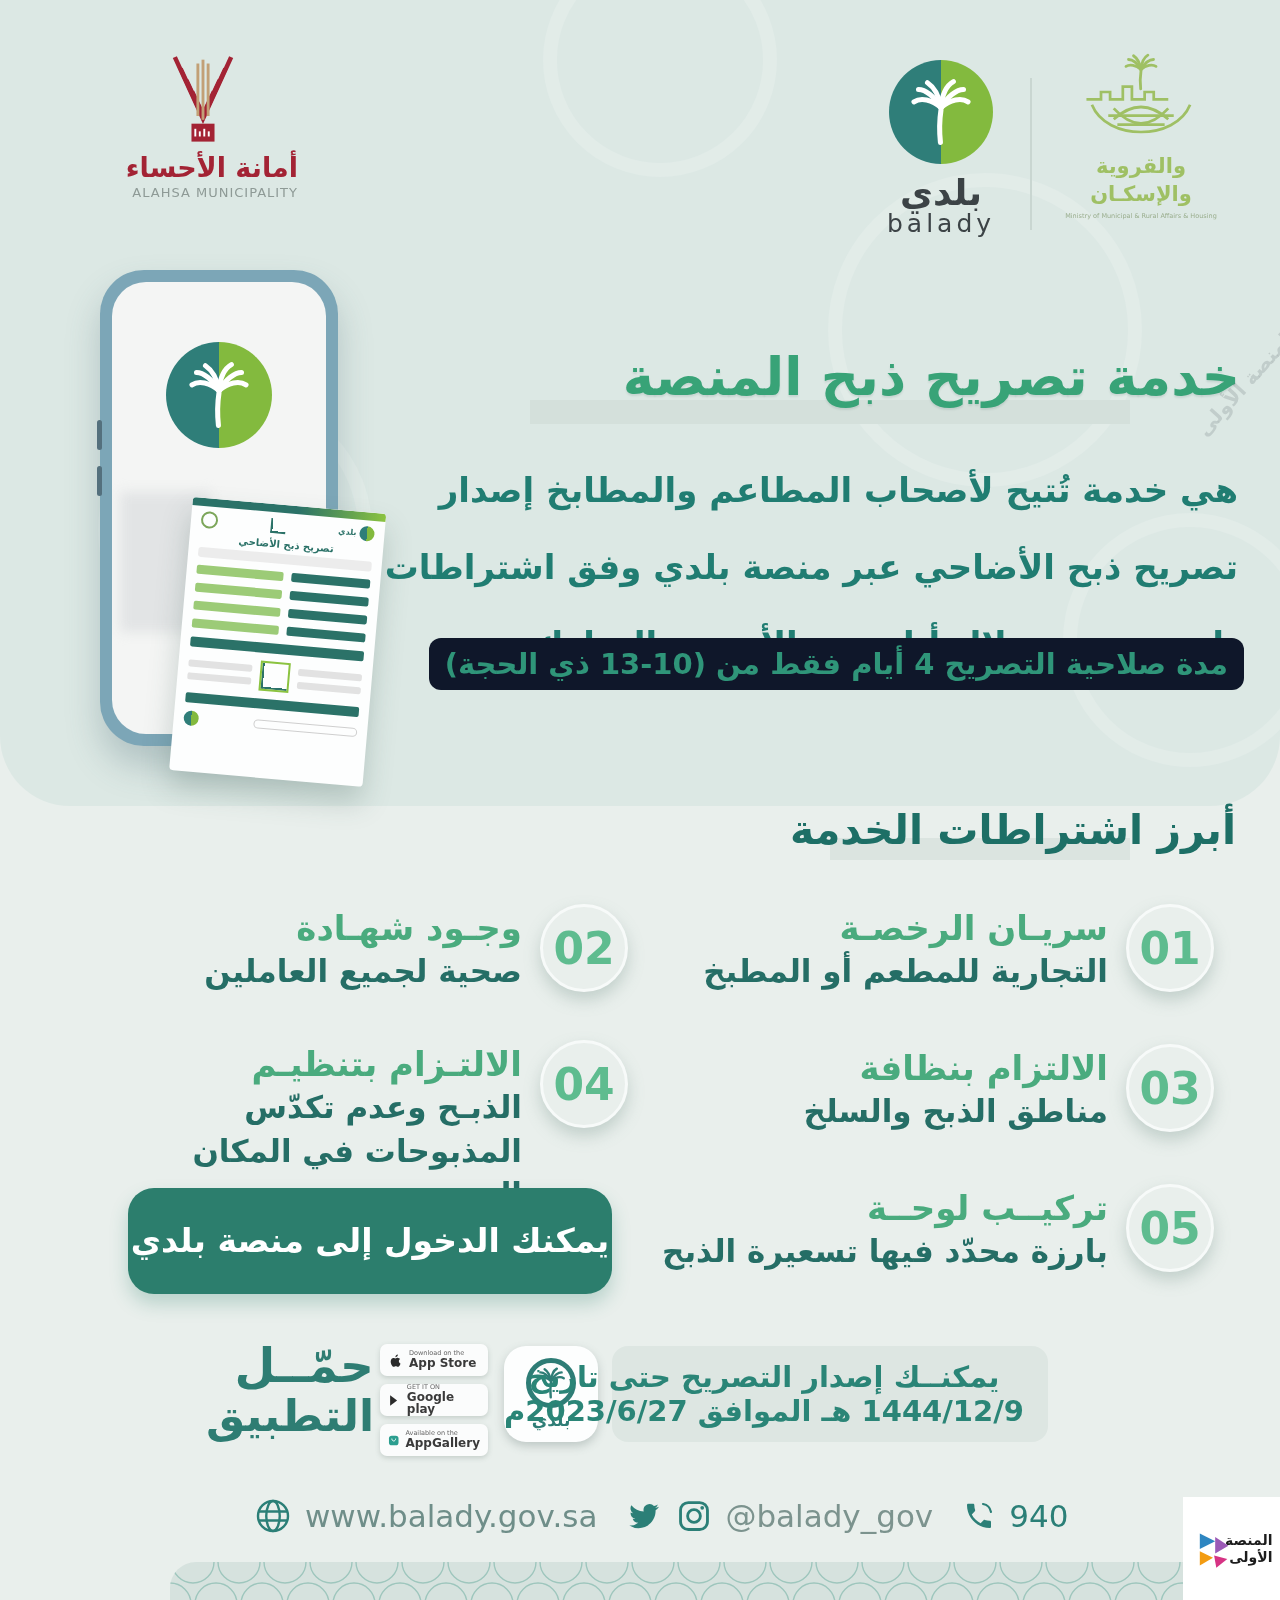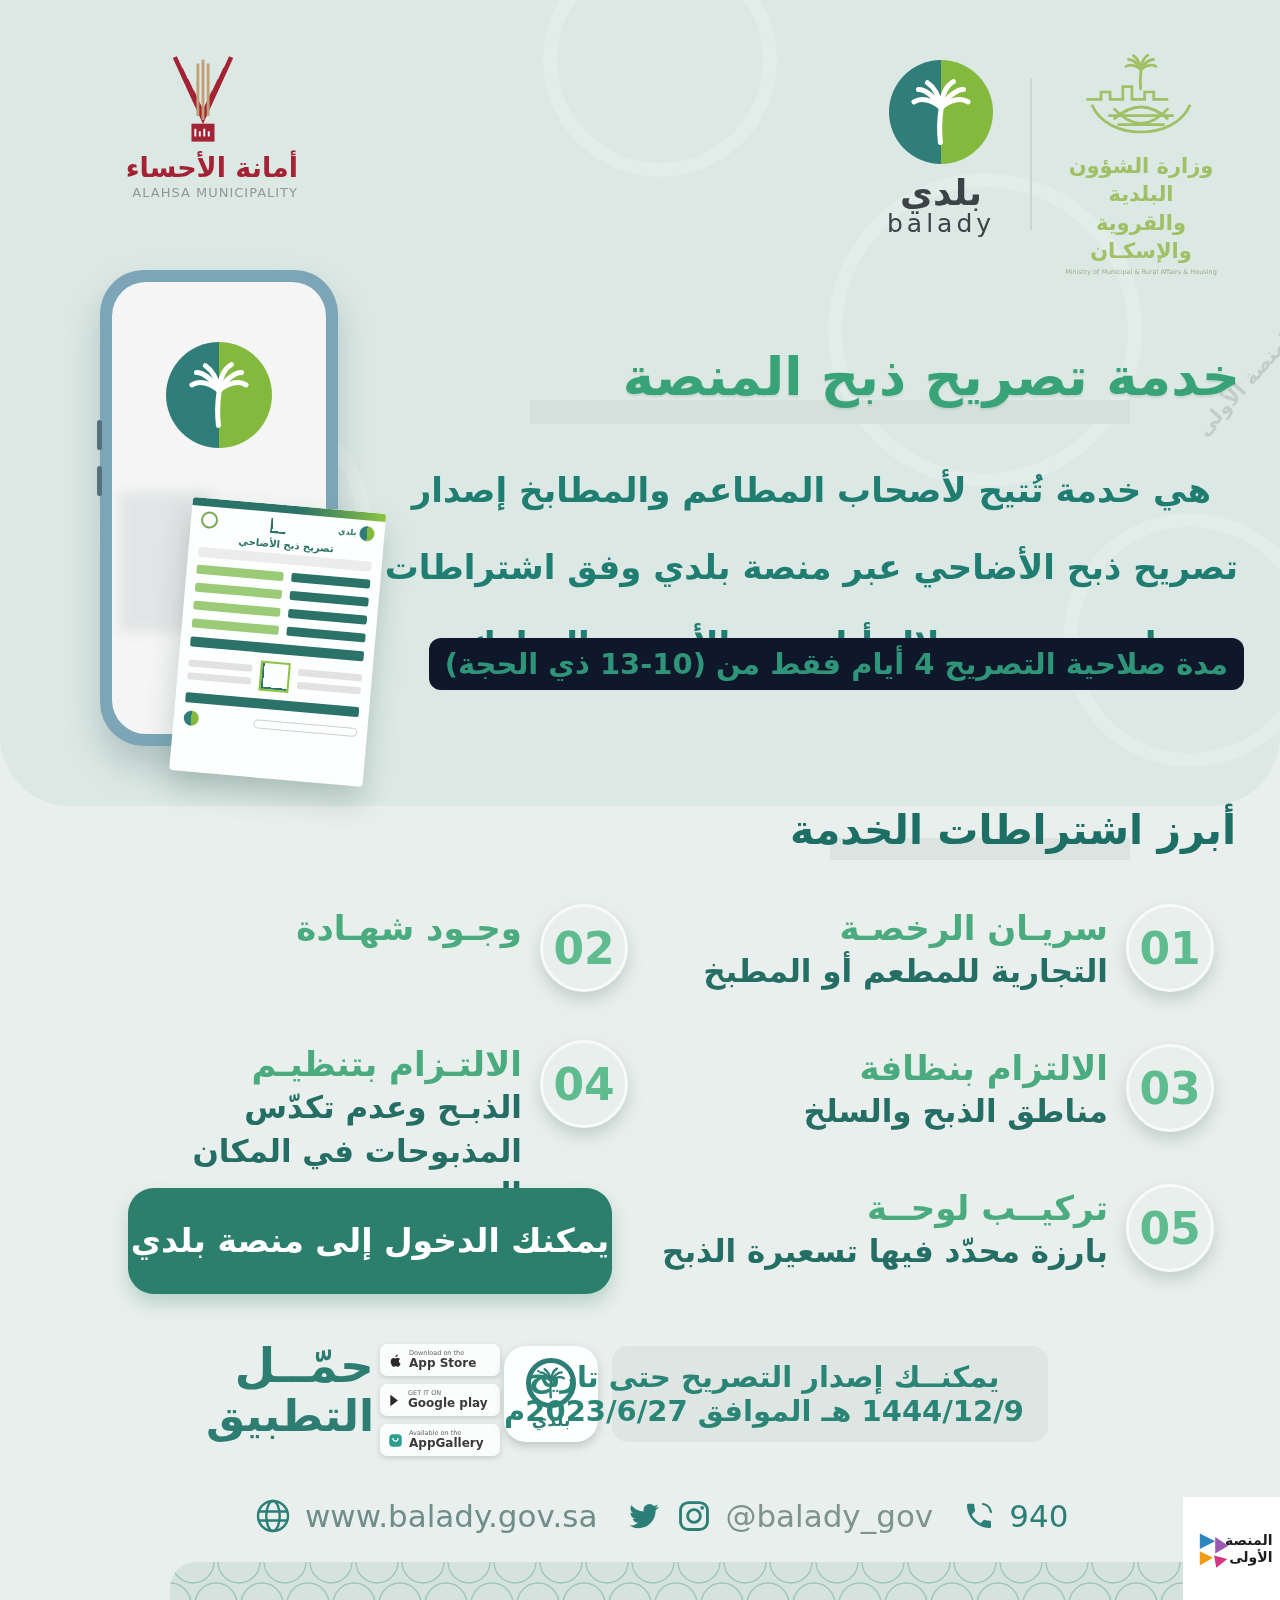--- a/index.html
+++ b/index.html
@@ -61,21 +61,21 @@
   .doc-side span{display:block;height:7px;background:#e2e2e2;border-radius:2px;}
   .doc-qr{width:30px;height:30px;background:
       linear-gradient(90deg,#2b7268 0 2px,transparent 2px 4px),
       linear-gradient(0deg,#2b7268 0 2px,transparent 2px 4px);border:2px solid #8bc340;}
   .doc-footer{display:flex;align-items:center;justify-content:space-between;margin:4px 10px 0;}
   .doc-foot-pill{width:60%;height:9px;border:1px solid #cfcfcf;border-radius:5px;}
   
   .hero-title{position:absolute;right:40px;top:346px;font-size:53px;color:#38a377;z-index:2;
               text-shadow:0 2px 2px rgba(40,80,70,.12);white-space:nowrap;}
   .hero-title-bar{position:absolute;right:150px;top:400px;width:600px;height:24px;background:#d4e0db;z-index:1;}
-  .hero-desc{position:absolute;right:42px;top:452px;text-align:center;color:#207d72;
+  .hero-desc{position:absolute;right:42px;top:452px;text-align:right;color:#207d72;
              font-size:34px;line-height:77px;z-index:2;}
   .hero-desc div{white-space:nowrap;}
   .validity-pill{position:absolute;right:36px;top:638px;background:#0f172a;border-radius:12px;
                  padding:9px 16px;font-size:29px;color:#2f9579;white-space:nowrap;z-index:2;}
   
   .req-heading{position:absolute;right:44px;top:806px;font-size:41px;color:#1d6f66;z-index:2;white-space:nowrap;}
   .req-heading-bar{position:absolute;right:150px;top:838px;width:300px;height:22px;background:#dbe4e0;z-index:1;}
   .req-item{position:absolute;display:flex;z-index:2;}
   .req-circle{flex:0 0 88px;width:88px;height:88px;border-radius:50%;background:#e9efec;
               border:3px solid #f7faf9;color:#5ebc8f;font-size:44px;direction:ltr;
@@ -87,21 +87,21 @@
   .req-item.wrap .req-body{white-space:normal;}
   .cta-box{position:absolute;left:128px;top:1188px;width:484px;height:106px;background:#2c7e6d;
            border-radius:26px;color:#ffffff;display:flex;flex-direction:column;align-items:center;
            justify-content:center;z-index:2;box-shadow:0 10px 18px rgba(44,126,109,.25);}
   .cta-box div{font-size:33px;line-height:1.45;white-space:nowrap;}
   
   .dl-label{position:absolute;left:212px;top:1340px;width:162px;text-align:right;color:#2e7d73;z-index:2;}
   .dl-l1{font-size:47px;line-height:1.1;}
   .dl-l2{font-size:44px;line-height:1.1;}
   .badges{position:absolute;left:380px;top:1344px;display:flex;flex-direction:column;gap:8px;direction:ltr;z-index:2;}
-  .badge{width:120px;height:32px;background:#fbfcfc;border-radius:7px;display:flex;align-items:center;
+  .badge{width:108px;height:32px;background:#fbfcfc;border-radius:7px;display:flex;align-items:center;
          gap:6px;padding:0 8px;box-shadow:0 2px 5px rgba(90,110,105,.25);color:#3a3a3a;}
   .badge-txt{display:flex;flex-direction:column;line-height:1.05;}
   .badge-small{font-size:6.5px;font-weight:400;color:#666;}
   .badge-big{font-size:12px;font-weight:700;}
   .app-tile{position:absolute;left:504px;top:1346px;width:94px;height:96px;background:#fdfefe;
             border-radius:22px;box-shadow:0 4px 10px rgba(90,110,105,.3);z-index:2;
             display:flex;flex-direction:column;align-items:center;justify-content:center;gap:2px;color:#2e7d76;}
   .app-tile-circle{width:50px;height:50px;border-radius:50%;border:5px solid #2e7d76;
                    display:flex;align-items:center;justify-content:center;color:#2e7d76;}
   .app-tile-word{font-size:17px;}
@@ -203,21 +203,20 @@
         </g>
         <g fill="none" stroke="#9fc064" stroke-width="3">
           <path d="M10 52 h16 v-8 h10 v8 h14 v-14 h10 v14 h14 v-8 h10 v8 h16"></path>
           <path d="M16 58 C 32 98, 108 98, 124 58"></path>
           <path d="M34 70 h72"></path>
             <path d="M44 80 h52"></path>
           <path d="M40 62 C 60 84, 80 84, 100 62"></path>
           <path d="M40 74 C 60 56, 80 56, 100 74"></path>
         </g>
       </svg>
-      <div class="ministry-l1">وزارة الشؤون البلدية</div>
       <div class="ministry-l2">والقروية والإسكـان</div>
       <div class="ministry-en">Ministry of Municipal &amp; Rural Affairs &amp; Housing</div>
     </div>
 
     <div class="phone">
       <div class="phone-btn" style="top:150px"></div>
       <div class="phone-btn" style="top:196px"></div>
       <div class="screen">
         <div class="blur-a"></div>
         <div class="blur-b"></div>
@@ -298,20 +297,21 @@
       <div class="req-body">التجارية للمطعم أو المطبخ</div>
     </div>
   </div>
 
   <div class="req-item" style="right:652px;top:904px;">
     <div class="req-circle">
         <span>02</span>
       </div>
     <div class="req-text">
       <div class="req-title">وجـود شهـادة</div>
+      <div class="req-body">صحية لجميع العاملين</div>
     </div>
   </div>
 
   <div class="req-item" style="right:66px;top:1044px;">
     <div class="req-circle">
         <span>03</span>
       </div>
     <div class="req-text">
       <div class="req-title">الالتزام بنظافة</div>
       <div class="req-body">مناطق الذبح والسلخ</div>

